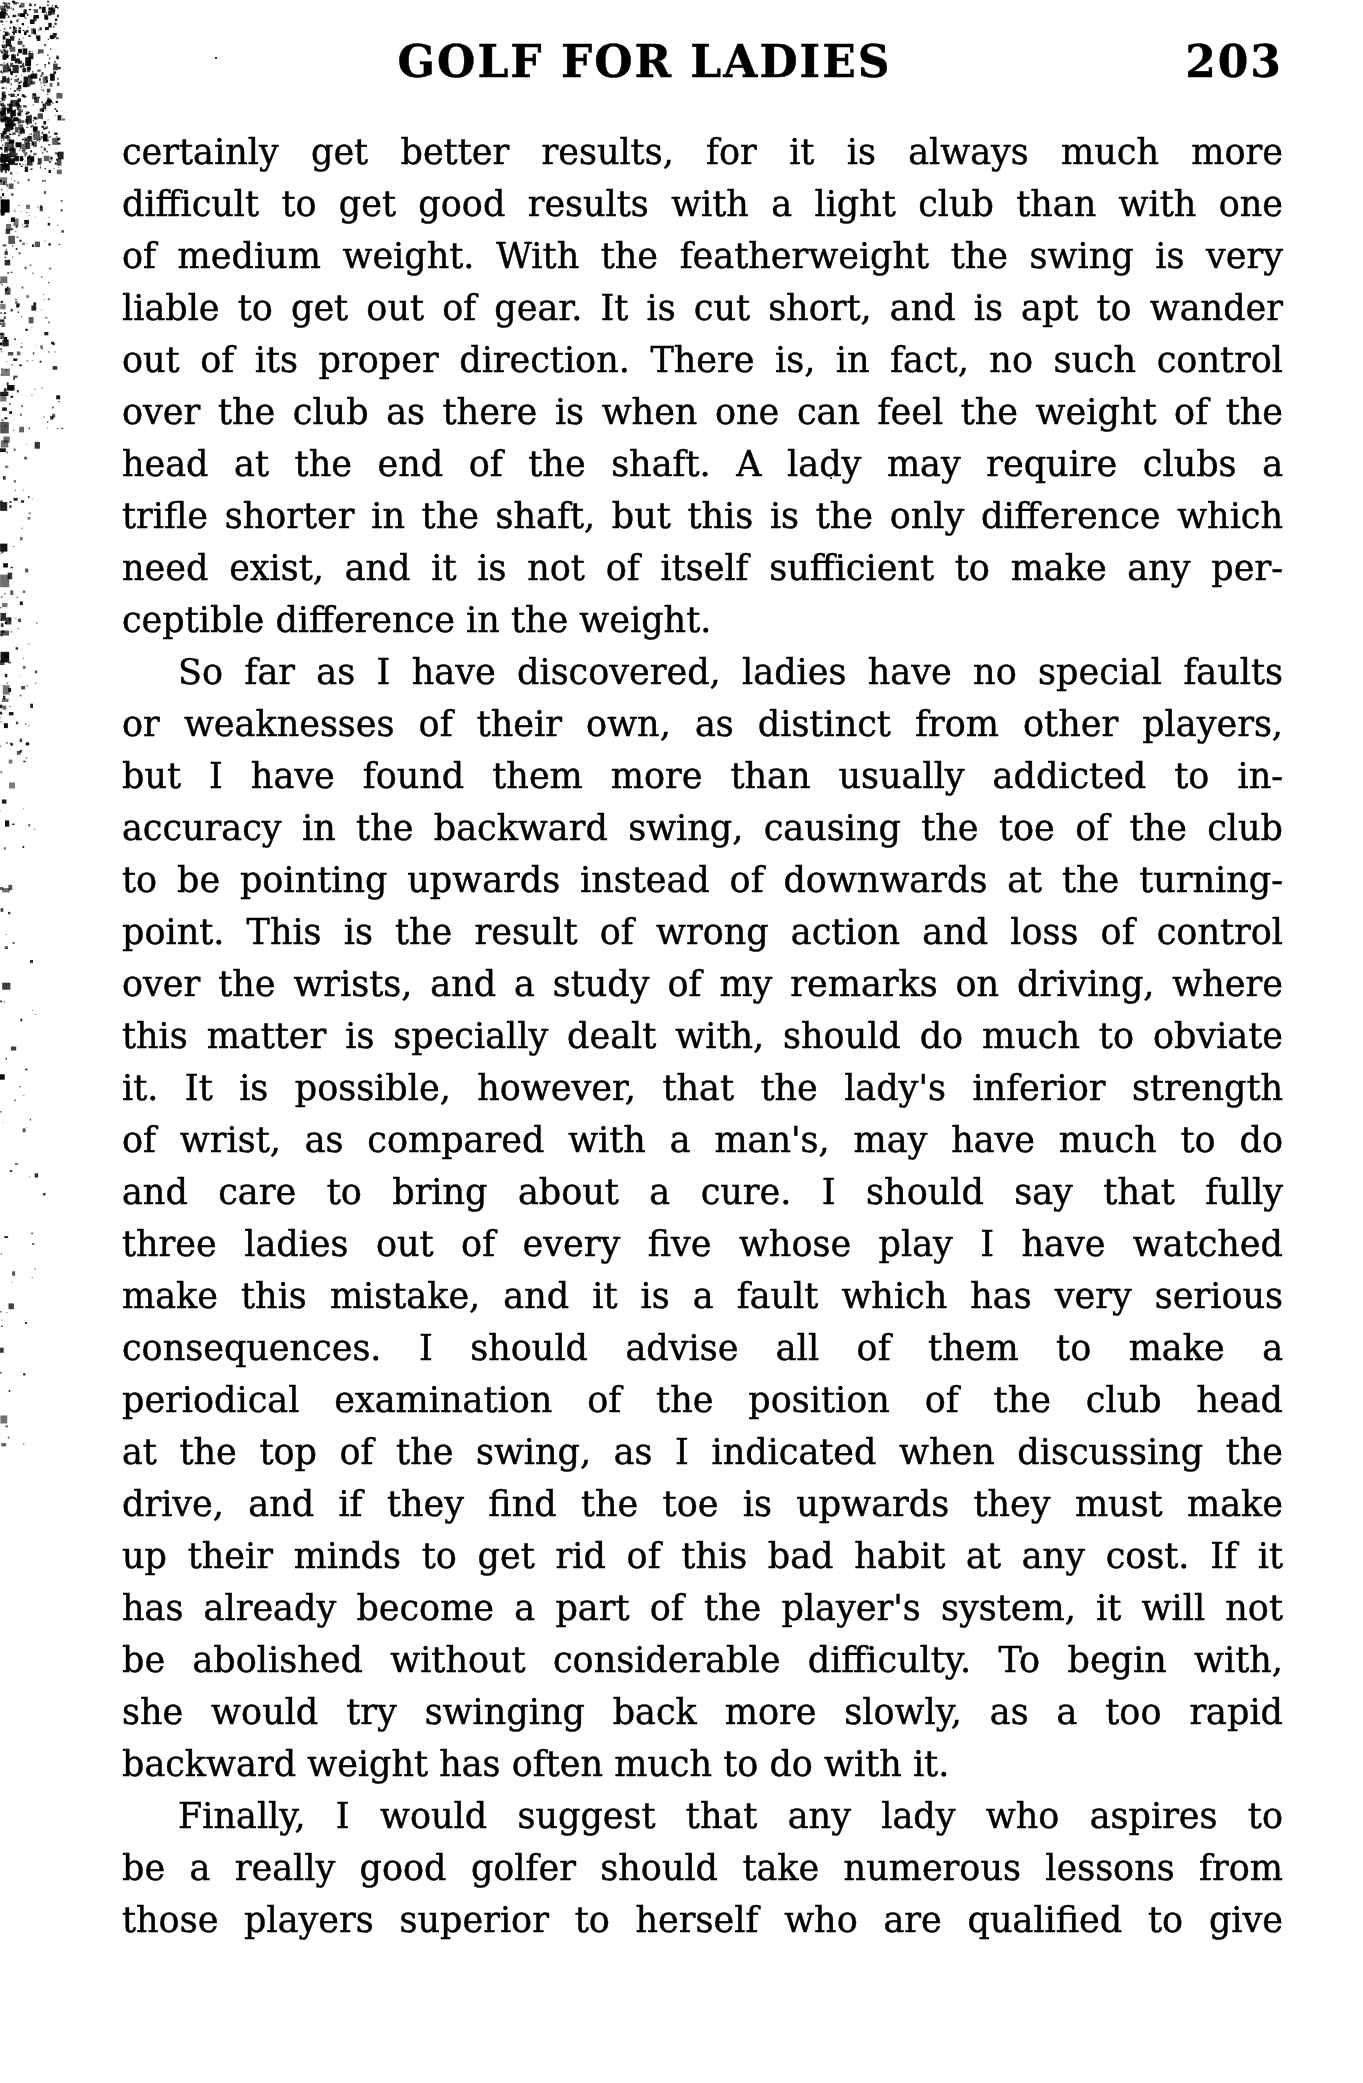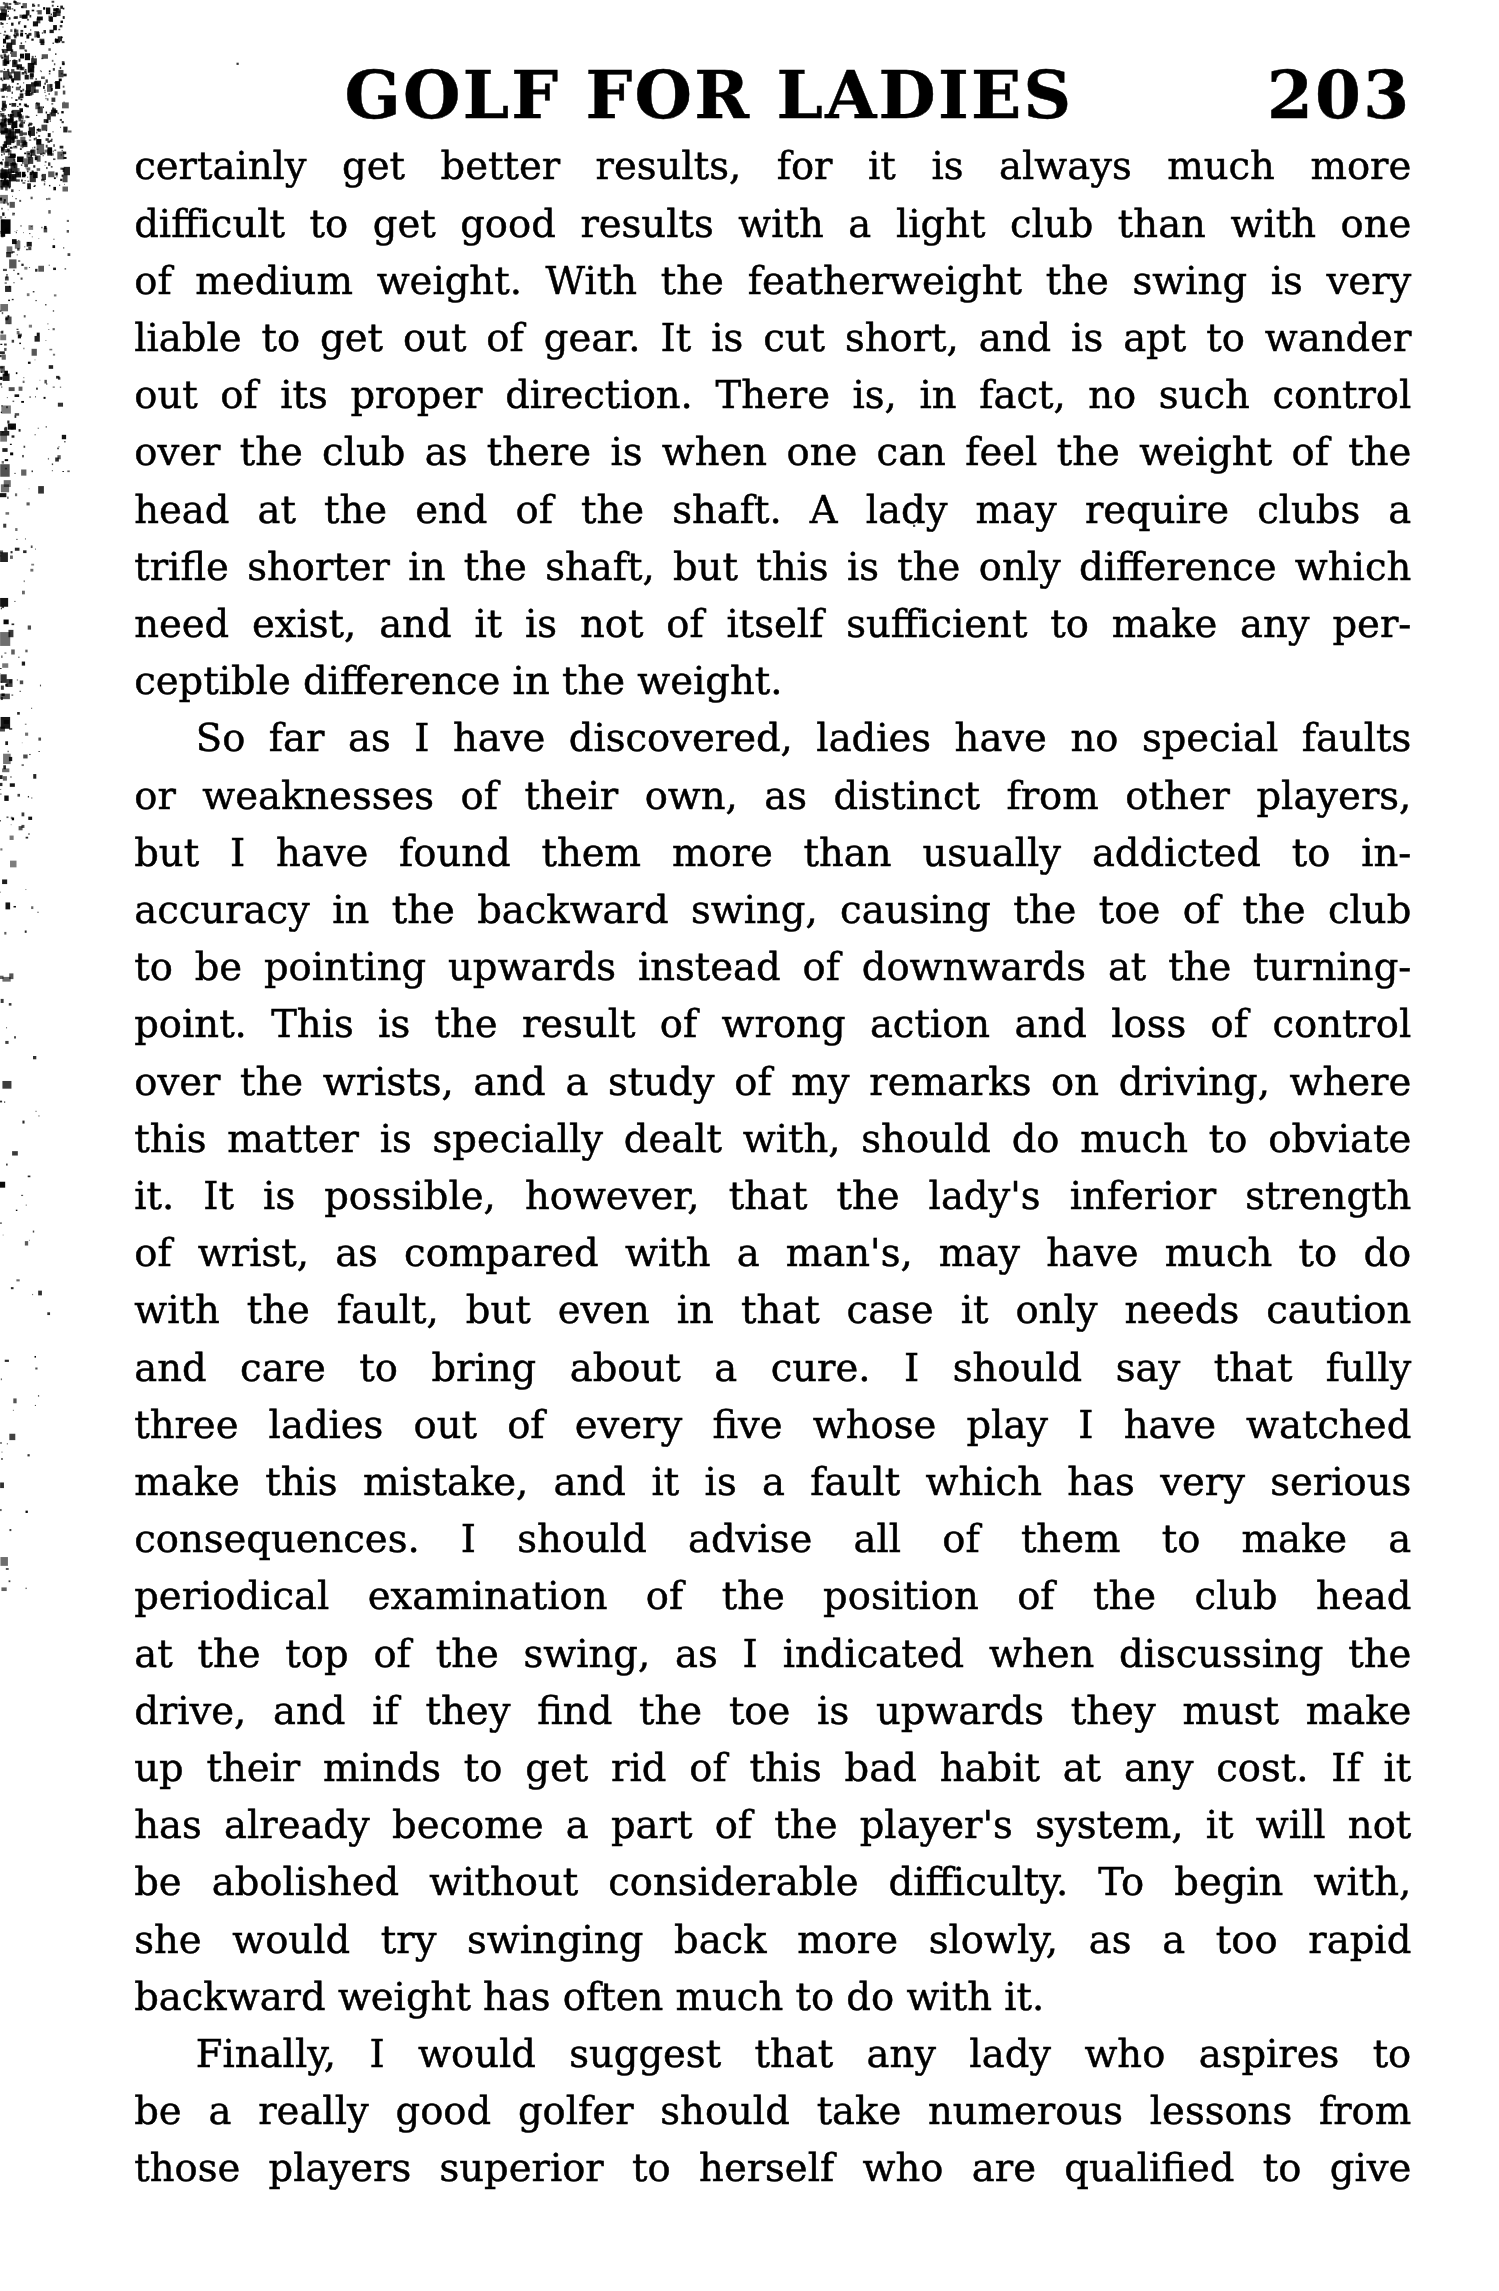--- a/index.html
+++ b/index.html
@@ -12,24 +12,24 @@
     font-family: "DejaVu Serif", "Liberation Serif", serif;
     overflow: hidden;
   }
   .scan-noise {
     position: absolute;
     left: 0; top: 0;
     pointer-events: none;
   }
   .running-head {
     position: absolute;
-    top: 52px; left: 86px; right: 80px;
+    top: 36px; left: 86px; right: 80px;
     height: 64px;
     font-weight: bold;
-    font-size: 60px;
+    font-size: 44px;
     letter-spacing: 2px;
     white-space: nowrap;
   }
   .running-title {
     display: block;
     text-align: center;
     position: relative;
     left: -40px;
     -webkit-text-stroke: 0.4px #000;
   }
@@ -1012,21 +1012,20 @@
       <div class="line indent">So far as I have discovered, ladies have no special faults</div>
       <div class="line">or weaknesses of their own, as distinct from other players,</div>
       <div class="line">but I have found them more than usually addicted to in-</div>
       <div class="line">accuracy in the backward swing, causing the toe of the club</div>
       <div class="line">to be pointing upwards instead of downwards at the turning-</div>
       <div class="line">point.  This is the result of wrong action and loss of control</div>
       <div class="line">over the wrists, and a study of my remarks on driving, where</div>
       <div class="line">this matter is specially dealt with, should do much to obviate</div>
       <div class="line">it.  It is possible, however, that the lady's inferior strength</div>
       <div class="line">of wrist, as compared with a man's, may have much to do</div>
-      <div class="line">with the fault, but even in that case it only needs caution</div>
       <div class="line">and care to bring about a cure.  I should say that fully</div>
       <div class="line">three ladies out of every five whose play I have watched</div>
       <div class="line">make this mistake, and it is a fault which has very serious</div>
       <div class="line">consequences.  I should advise all of them to make a</div>
       <div class="line">periodical examination of the position of the club head</div>
       <div class="line">at the top of the swing, as I indicated when discussing the</div>
       <div class="line">drive, and if they find the toe is upwards they must make</div>
       <div class="line">up their minds to get rid of this bad habit at any cost.  If it</div>
       <div class="line">has already become a part of the player's system, it will not</div>
       <div class="line">be abolished without considerable difficulty.  To begin with,</div>

